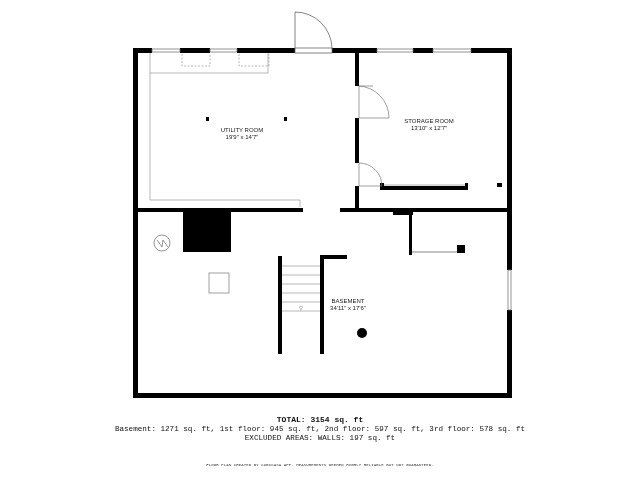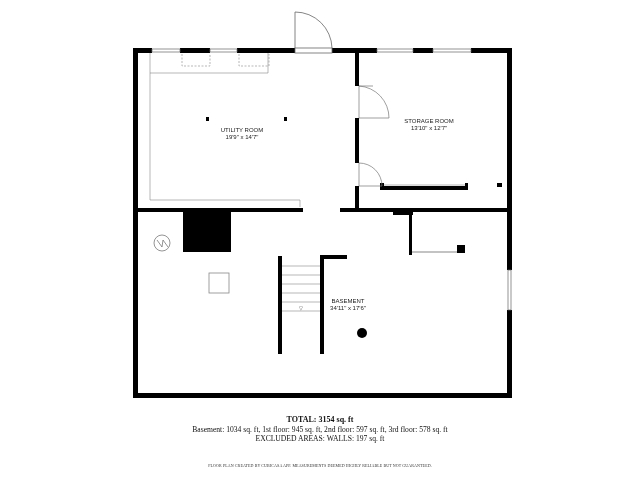--- a/index.html
+++ b/index.html
@@ -1,19 +1,19 @@
 <!DOCTYPE html>
 <html><head>
 <meta charset="utf-8">
 <style>
   html, body { margin:0; padding:0; background:#ffffff; }
   body { width:640px; height:480px; position:relative; overflow:hidden; font-family:"Liberation Sans", sans-serif; }
   #plan { position:absolute; left:0; top:0; width:640px; height:480px; }
   .room-label { position:absolute; text-align:center; font-size:6px; line-height:7px; color:#222; transform:translateX(-50%); white-space:nowrap; }
-  .summary { position:absolute; left:0; width:640px; text-align:center; font-family:Liberation Serif, serif; color:#111; }
+  .summary { position:absolute; left:0; width:640px; text-align:center; font-family:Liberation Mono, monospace; color:#111; }
   .total { top:415px; font-size:8px; font-weight:bold; }
   .breakdown { top:425px; font-size:7.6px; }
   .excluded { top:434px; font-size:7.6px; }
   .disclaimer { top:463px; font-size:4px; letter-spacing:0.1px; color:#333; }
 </style>
 </head>
 <body>
 
 <svg id="plan" viewBox="0 0 640 480" xmlns="http://www.w3.org/2000/svg">
 
@@ -126,15 +126,15 @@
 <div class="room-label" style="left:429px; top:118px;">
   <div>STORAGE ROOM</div>
   <div>13'10" x 12'7"</div>
 </div>
 <div class="room-label" style="left:348px; top:298px;">
   <div>BASEMENT</div>
   <div>34'11" x 17'6"</div>
 </div>
 
 <div class="summary total">TOTAL: 3154 sq. ft</div>
-<div class="summary breakdown">Basement: 1034 sq. ft, 1st floor: 945 sq. ft, 2nd floor: 597 sq. ft, 3rd floor: 578 sq. ft</div>
+<div class="summary breakdown">Basement: 1271 sq. ft, 1st floor: 945 sq. ft, 2nd floor: 597 sq. ft, 3rd floor: 578 sq. ft</div>
 <div class="summary excluded">EXCLUDED AREAS: WALLS: 197 sq. ft</div>
 <div class="summary disclaimer">FLOOR PLAN CREATED BY CUBICASA APP. MEASUREMENTS DEEMED HIGHLY RELIABLE BUT NOT GUARANTEED.</div>
 
 </body></html>

